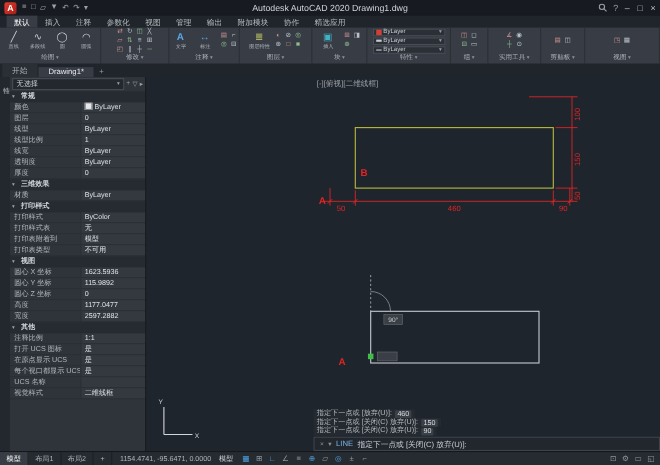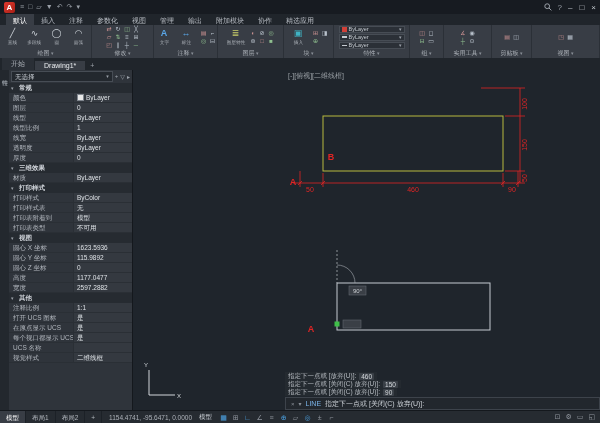--- a/index.html
+++ b/index.html
@@ -130,20 +130,21 @@
     <div class="logo">A</div>
     <div class="qicons">
         <span>≡</span>
         <span>□</span>
         <span>▱</span>
         <span>▼</span>
         <span>↶</span>
         <span>↷</span>
         <span>▾</span>
       </div>
+    <div class="wtitle">Autodesk AutoCAD 2020  Drawing1.dwg</div>
     <div class="tright">
       <svg width="8" height="8" viewBox="0 0 8 8">
         <circle cx="3.2" cy="3.2" r="2.4" fill="none" stroke="#9aa0a8" stroke-width="1"></circle>
         <line x1="5" y1="5" x2="7.4" y2="7.4" stroke="#9aa0a8" stroke-width="1"></line>
       </svg>
       <span>?</span>
       <div class="winctl">
           <span>–</span>
           <span>□</span>
           <span>×</span>

